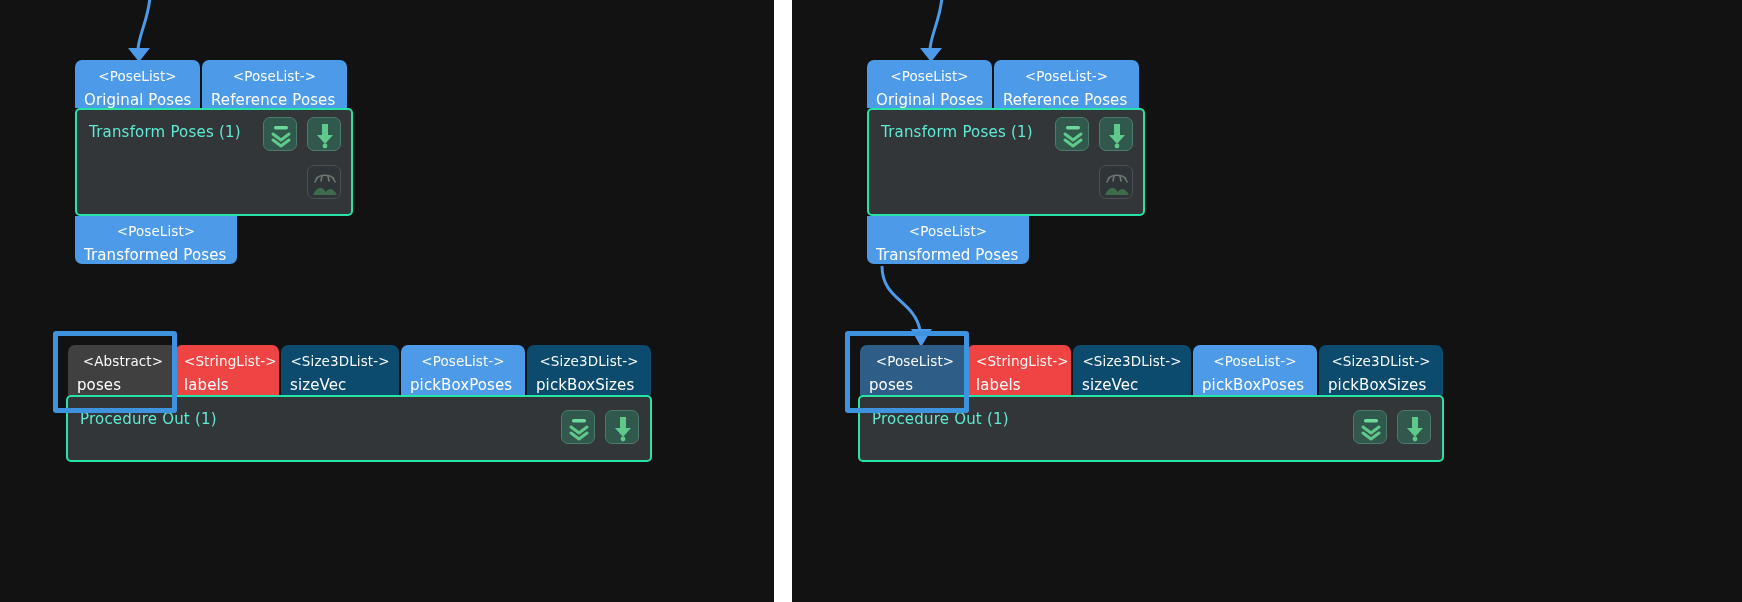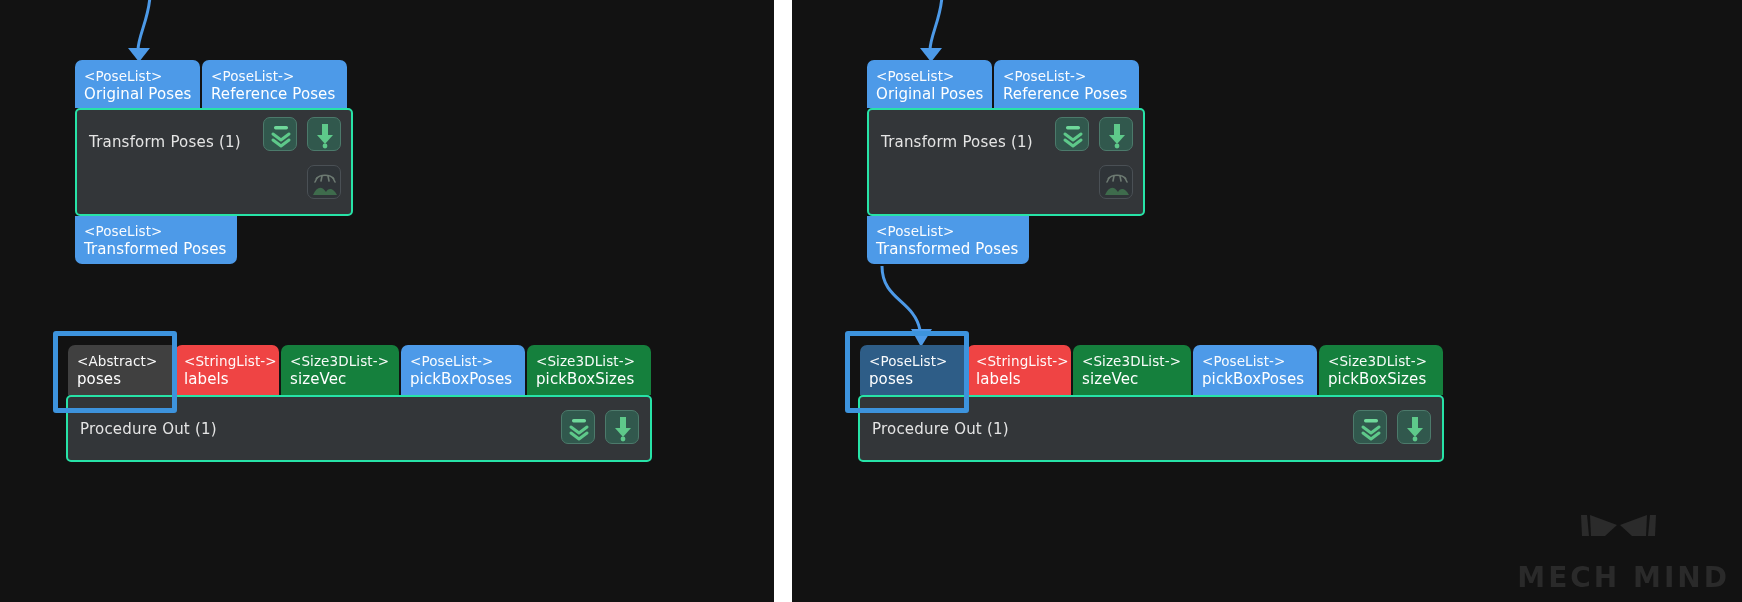--- a/index.html
+++ b/index.html
@@ -22,39 +22,39 @@
     box-sizing:border-box;
     border-radius:7px 7px 0 0;
     color:#ffffff;
     font-size:14.5px;
     line-height:17px;
     padding:8px 9px 0 9px;
     letter-spacing:.1px;
     white-space:nowrap;
     overflow:hidden;
   }
-  .port .ptype{display:block;font-size:13.5px;opacity:.97;}
-  .port .pname{display:block;font-size:15px;margin-top:1px;}
+  .port .ptype{display:block;font-size:13.5px;opacity:.97;text-align:center;}
+  .port .pname{display:block;font-size:15px;margin-top:7px;}
 
   .port.blue       {background:#4d9ae8;}
   .port.blue-dark  {background:#2e5d87;}
   .port.brown      {background:#ef4444;}
-  .port.brown-dark {background:#15803d;}
+  .port.brown-dark {background:#0c4a6e;}
   .port.teal       {background:#404040;}
 
   .node{
     position:absolute;
     box-sizing:border-box;
     background:#333639;
     border:2px solid #27e3a7;
     border-radius:5px;
   }
   .node-title{
-    position:absolute;left:12px;top:23px;
-    color:#e5e5e5;font-size:15px;letter-spacing:.2px;white-space:nowrap;
+    position:absolute;left:12px;top:13px;
+    color:#5eead4;font-size:15px;letter-spacing:.2px;white-space:nowrap;
   }
 
   .iconbtn{
     position:absolute;
     box-sizing:border-box;
     width:34px;height:34px;border-radius:7px;
     background:#31584d;border:1px solid #4c7a6b;
   }
   .iconbtn.plain{background:#2f3438;border:1px solid #4a5055;}
   .iconbtn svg{display:block;width:34px;height:34px;}
@@ -254,23 +254,14 @@
         <svg viewBox="0 0 34 34">
             <rect x="14" y="6" width="6" height="12" fill="#5ec98a"></rect>
             <polygon points="9,17 25,17 17,26" fill="#5ec98a"></polygon>
             <circle cx="17" cy="28" r="2.4" fill="#5ec98a"></circle>
           </svg>
       </div>
     </div>
 
     <div class="sel" style="left:53px;top:331px;width:124px;height:82px;"></div>
 
-    <div class="watermark">
-      <svg viewBox="0 0 300 60" style="position:absolute;left:150px;top:6px;width:150px;height:46px;">
-        <polygon points="2,2 14,2 18,44 4,44" fill="#2b2b2b"></polygon>
-        <polygon points="20,2 74,22 50,44 22,44" fill="#2b2b2b"></polygon>
-        <polygon points="80,22 134,2 132,44 104,44" fill="#2b2b2b"></polygon>
-        <polygon points="140,2 152,2 150,44 136,44" fill="#2b2b2b"></polygon>
-      </svg>
-      <div class="wm-text">MECH MIND</div>
-    </div>
   </div>
 </div>
 
 </body></html>

